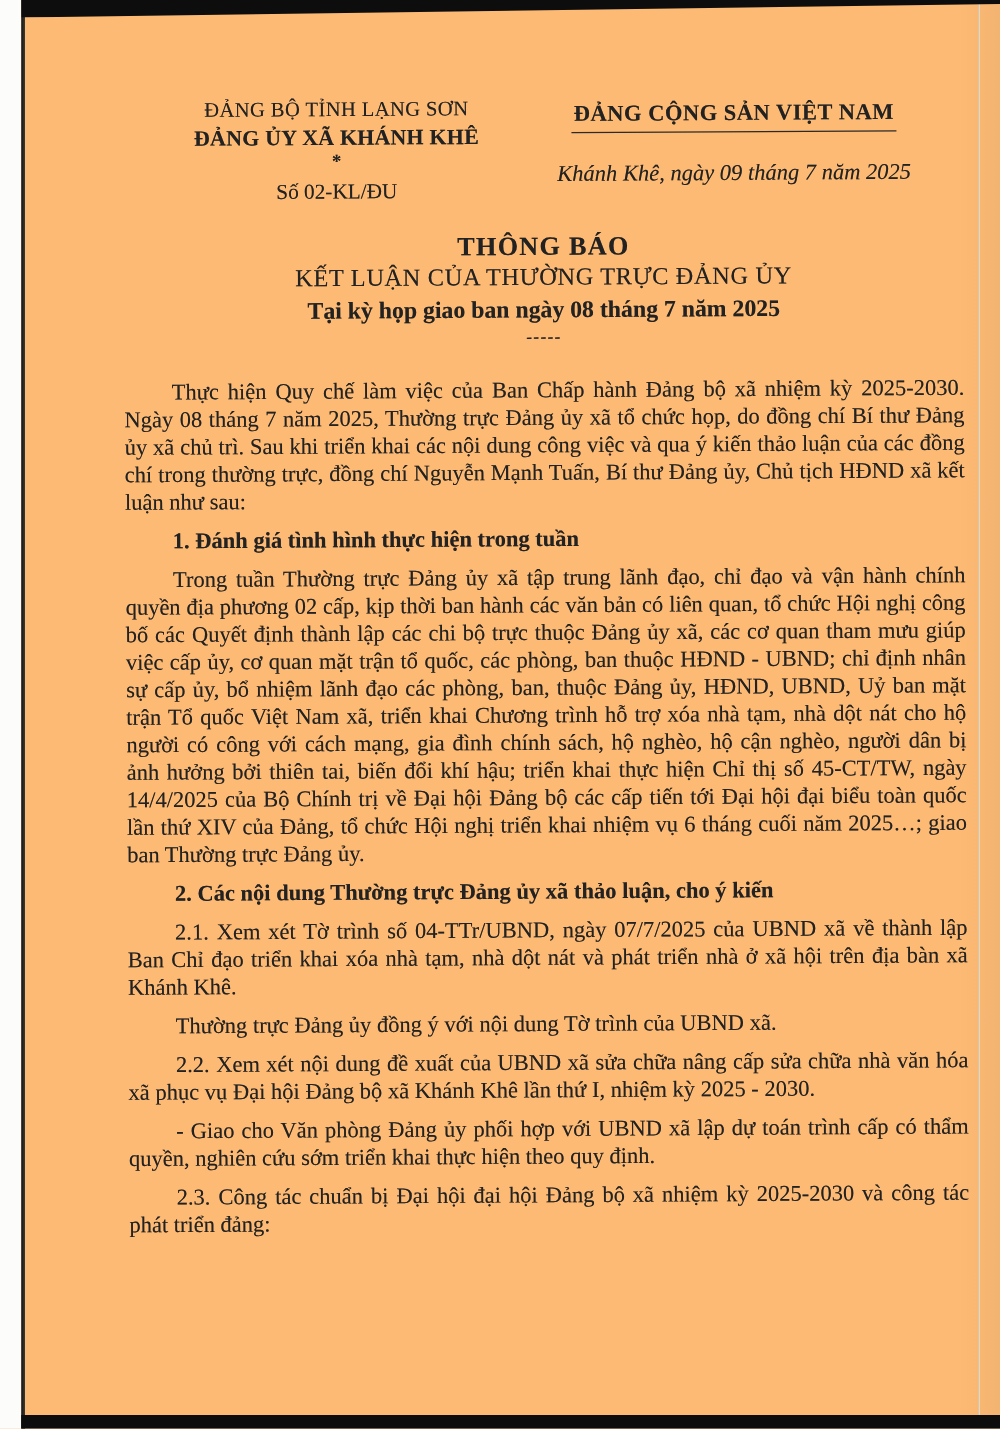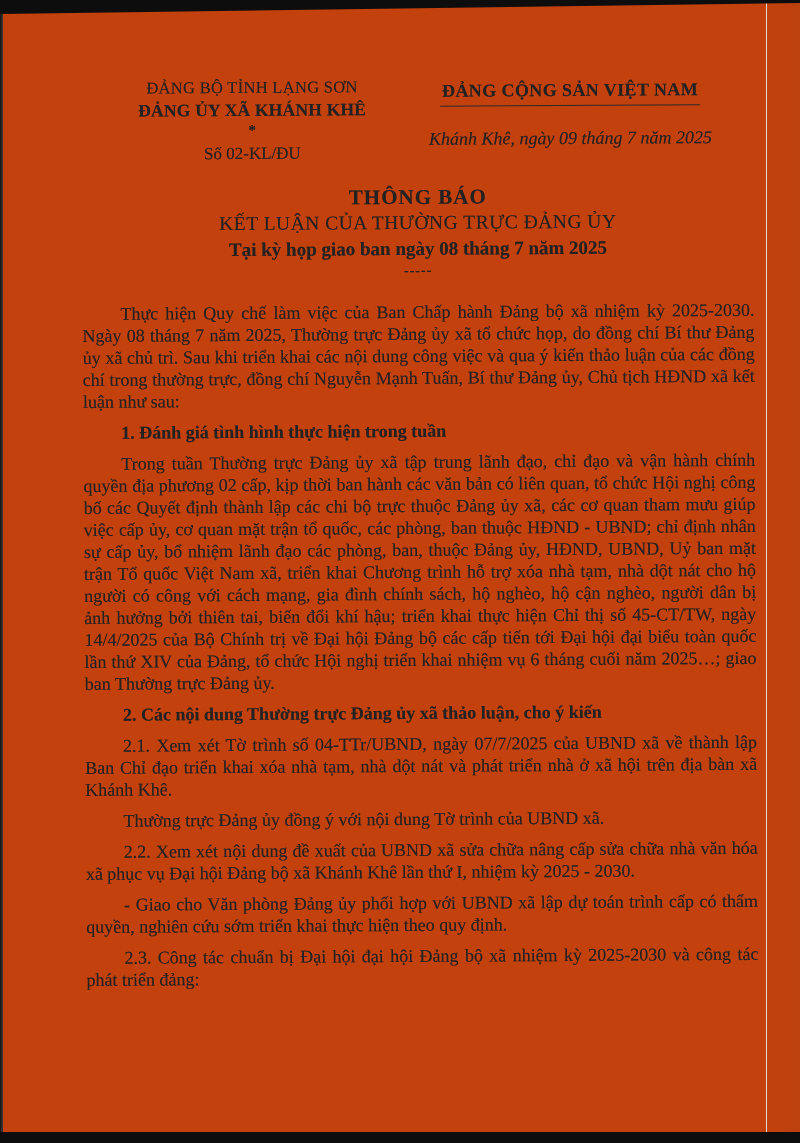--- a/index.html
+++ b/index.html
@@ -5,21 +5,22 @@
   html,body{margin:0;padding:0;}
   body{
     width:800px;height:1143px;overflow:hidden;
     background:#fcfcfa;
     font-family:"Liberation Serif","DejaVu Serif",serif;
     color:#222;
     position:relative;
   }
   .paper{
     position:absolute;inset:0;
-    background:#c2410c;
+    background:#fdba74;
+    margin-left:17px;
   }
   
   .edge-top{
     position:absolute;top:0;left:0;width:800px;height:15px;
     background:#0d0d0d;
     clip-path:polygon(0 0,800px 0,800px 3px,0 14px);
     z-index:5;
   }
   .edge-bottom{
     position:absolute;bottom:0;left:0;width:800px;height:11px;

